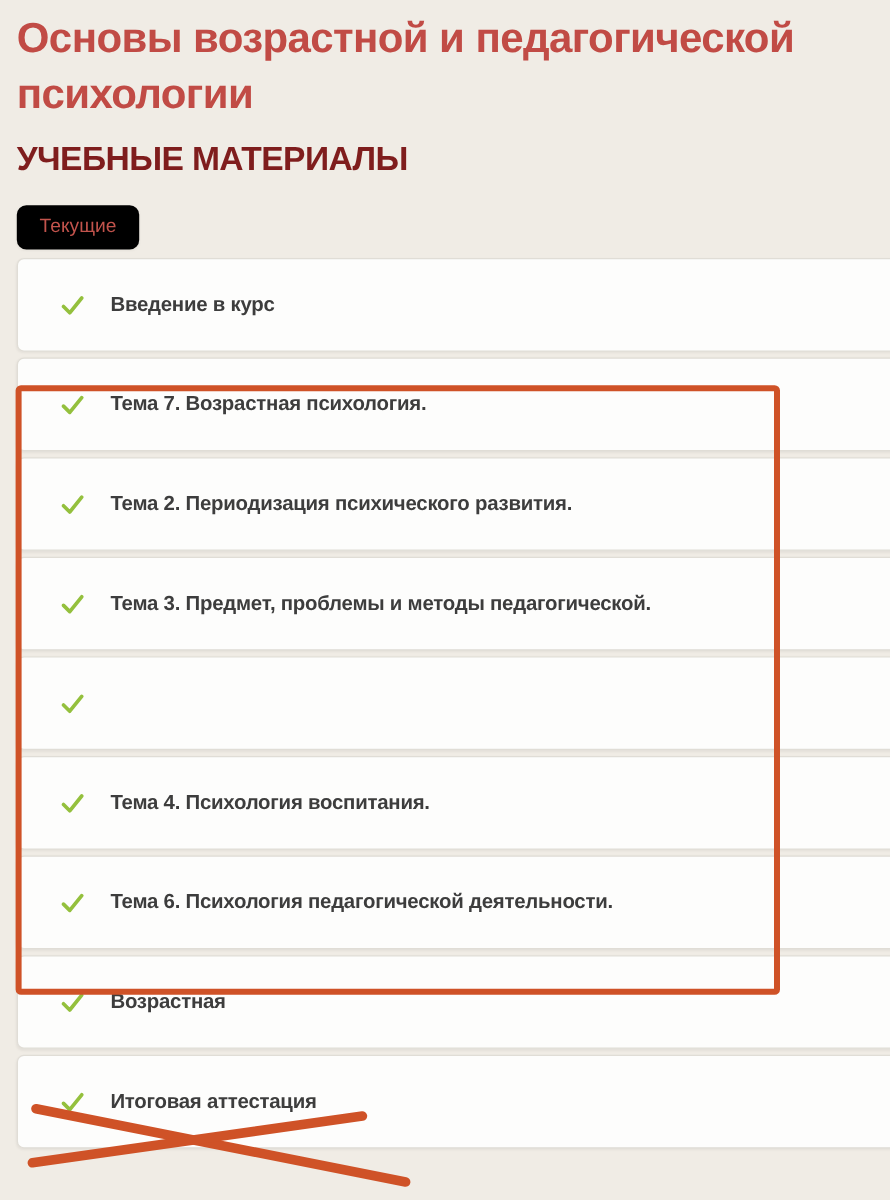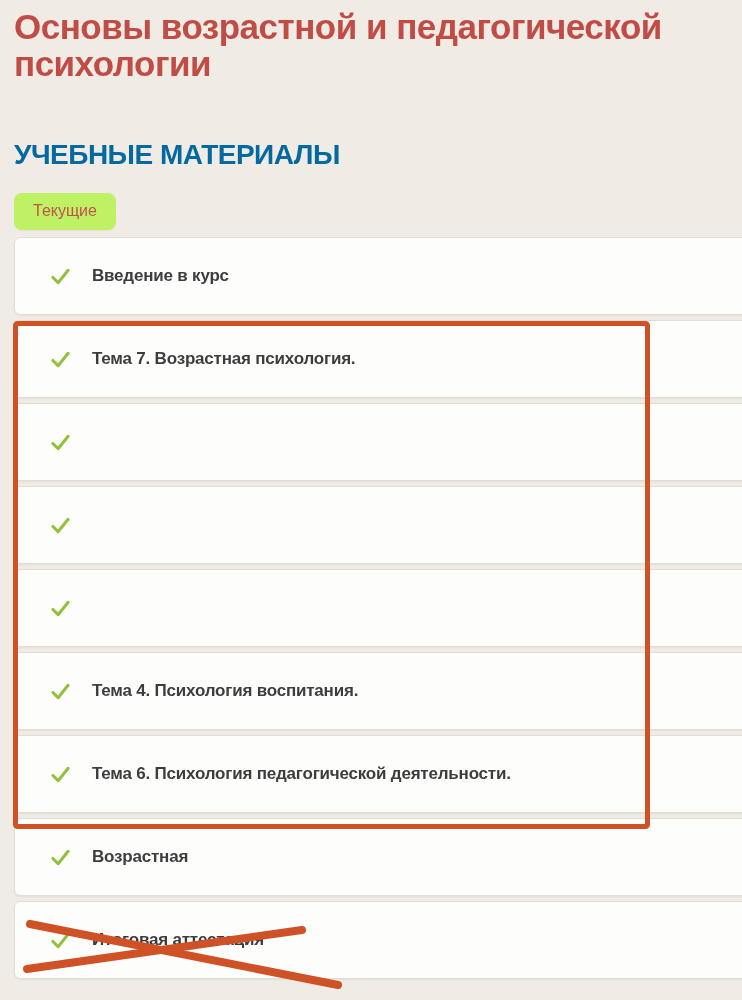--- a/index.html
+++ b/index.html
@@ -15,38 +15,38 @@
     font-family: "Liberation Sans", "DejaVu Sans", sans-serif;
   }
   .content {
     position: relative;
     padding: 8px 0 0 14px;
   }
   .course-title {
     width: 700px;
     margin: 0;
     font-size: 35px;
-    line-height: 37px;
+    line-height: 47px;
     font-weight: 700;
     letter-spacing: -0.5px;
     color: #c14b45;
   }
   .section-heading {
-    margin: 58px 0 0 0;
+    margin: 16px 0 0 0;
     font-size: 28px;
     line-height: 30px;
     font-weight: 700;
     letter-spacing: -0.5px;
-    color: #0369a1;
+    color: #7f1d1d;
   }
   .tab {
     display: inline-block;
     margin-top: 23px;
     padding: 9px 19px 10px 19px;
-    background: #bef264;
+    background: #000000;
     border-radius: 8px;
     font-size: 16px;
     font-weight: 400;
     color: #c2534c;
     box-shadow: 0 1px 2px rgba(0,0,0,0.04);
     cursor: pointer;
   }
   .rows {
     margin-top: 7px;
   }
@@ -111,26 +111,28 @@
       <svg class="check" viewBox="0 0 20 20">
         <polyline points="2,11 7.5,16.5 18,3.5" fill="none" stroke="#94c03d" stroke-width="3.2" stroke-linecap="round" stroke-linejoin="round"></polyline>
       </svg>
       <span class="label">Тема 7. Возрастная психология.</span>
     </div>
 
     <div class="card">
       <svg class="check" viewBox="0 0 20 20">
         <polyline points="2,11 7.5,16.5 18,3.5" fill="none" stroke="#94c03d" stroke-width="3.2" stroke-linecap="round" stroke-linejoin="round"></polyline>
       </svg>
+      <span class="label">Тема 2. Периодизация психического развития.</span>
     </div>
 
     <div class="card">
       <svg class="check" viewBox="0 0 20 20">
         <polyline points="2,11 7.5,16.5 18,3.5" fill="none" stroke="#94c03d" stroke-width="3.2" stroke-linecap="round" stroke-linejoin="round"></polyline>
       </svg>
+      <span class="label">Тема 3. Предмет, проблемы и методы педагогической.</span>
     </div>
 
     <div class="card">
       <svg class="check" viewBox="0 0 20 20">
         <polyline points="2,11 7.5,16.5 18,3.5" fill="none" stroke="#94c03d" stroke-width="3.2" stroke-linecap="round" stroke-linejoin="round"></polyline>
       </svg>
     </div>
 
     <div class="card">
       <svg class="check" viewBox="0 0 20 20">

